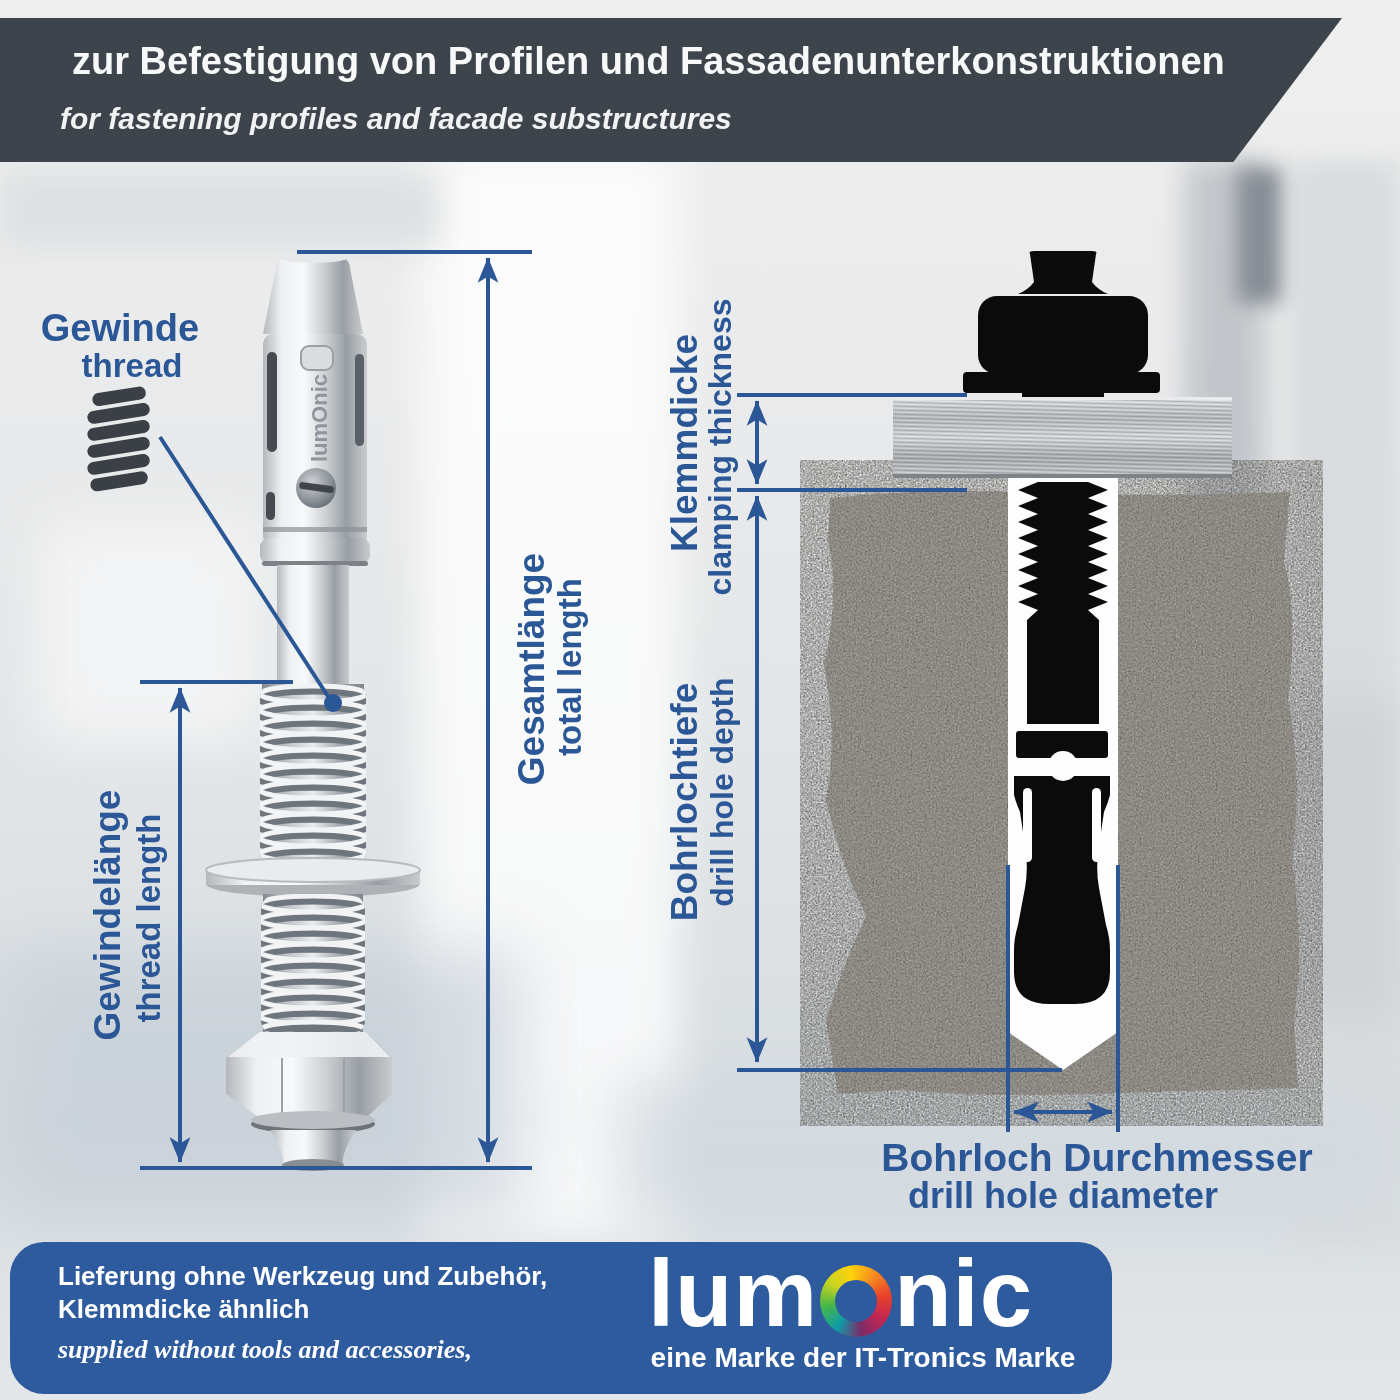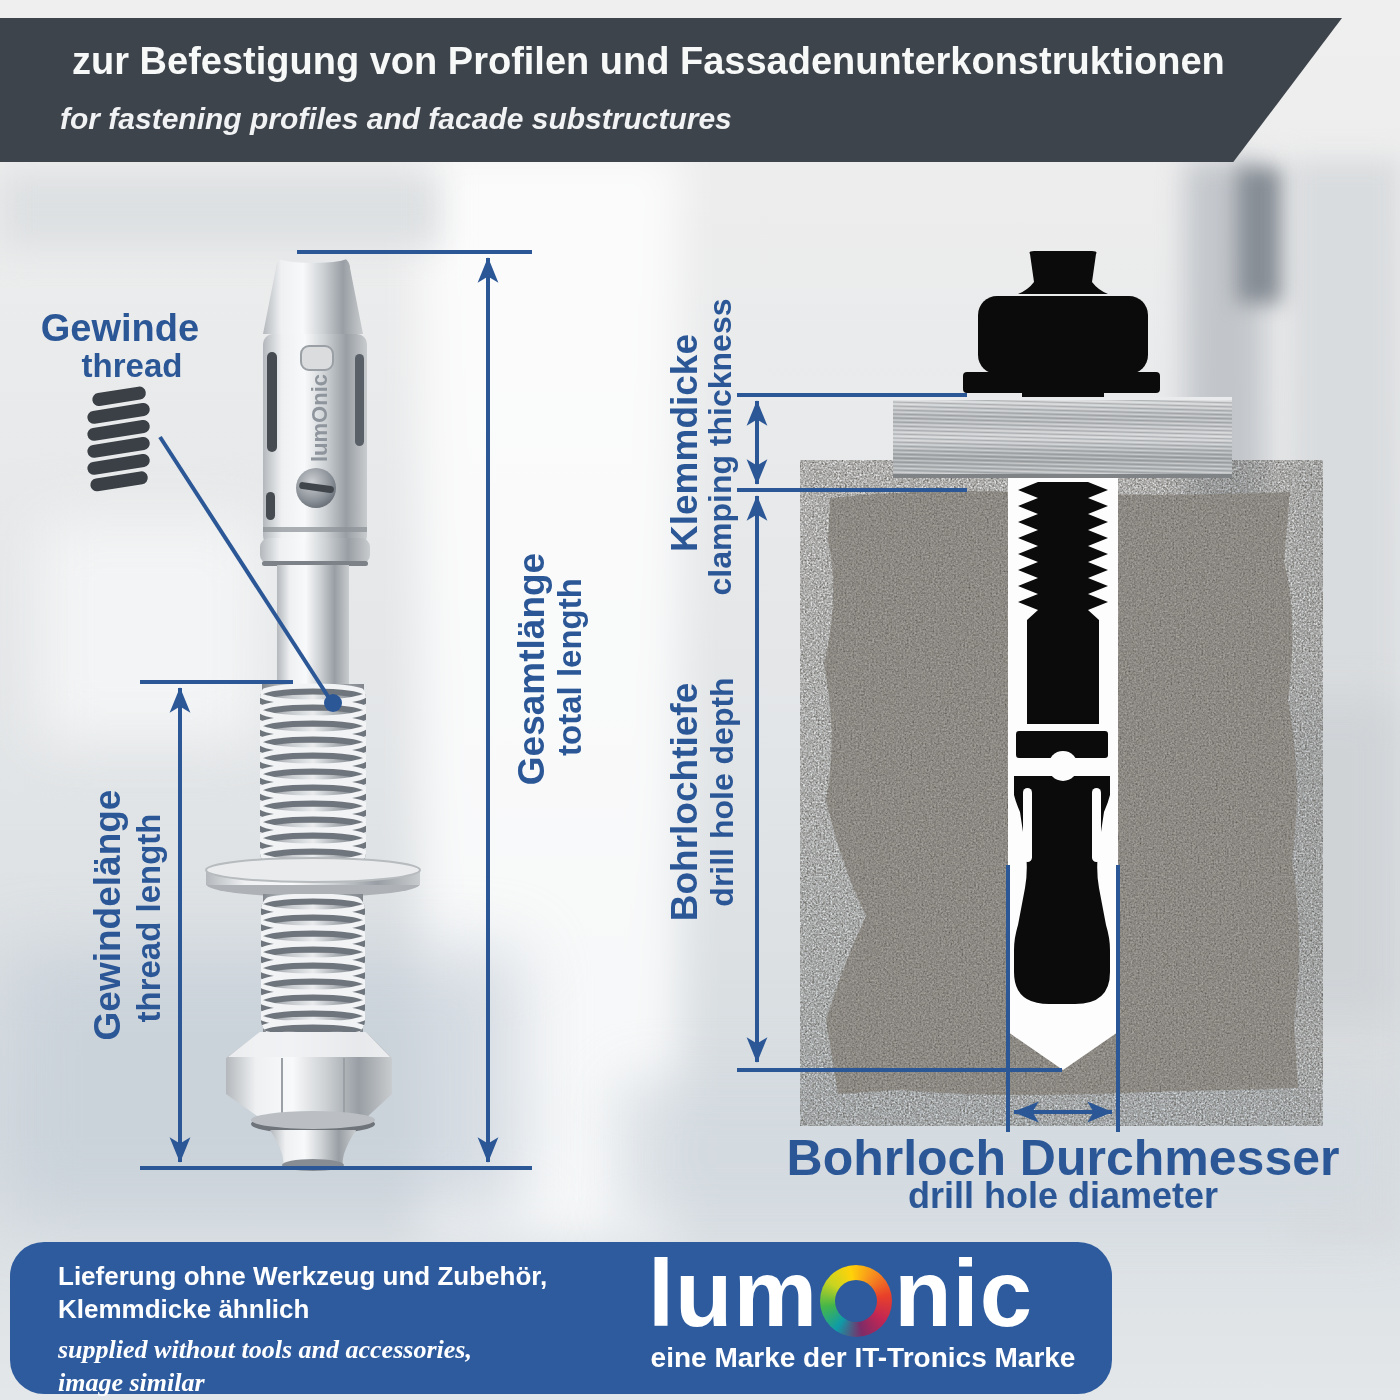--- a/index.html
+++ b/index.html
@@ -11,21 +11,21 @@
   .banner { position:absolute; left:0; top:18px; width:1342px; height:144px; background:#3e444b;
             clip-path:polygon(0 0,100% 0,91.9% 100%,0 100%); }
   .banner-title { position:absolute; left:72px; top:22px; color:#f7f8f8; font-size:38px; font-weight:bold; white-space:nowrap; }
   .banner-sub { position:absolute; left:60px; top:84px; color:#f1f2f3; font-size:30px; font-weight:bold; font-style:italic; white-space:nowrap; }
   
   .vlabel { position:absolute; white-space:nowrap; color:#2b5797; font-weight:bold;
             transform:translate(-50%,-50%) rotate(-90deg); }
   .hlabel { position:absolute; white-space:nowrap; color:#2b5797; font-weight:bold;
             transform:translate(-50%,-50%); }
   .fs38 { font-size:38px; } .fs37 { font-size:37px; } .fs33 { font-size:33px; }
-  .fs32 { font-size:32px; } .fs41 { font-size:50px; } .fs36 { font-size:36px; }
+  .fs32 { font-size:32px; } .fs41 { font-size:39px;margin-left:34px; } .fs36 { font-size:36px; }
   .scene { position:absolute; left:0; top:0; }
   
   .footer { position:absolute; left:10px; top:1242px; width:1102px; height:152px;
             background:#2d5b9e; border-radius:34px; }
   .notes { position:absolute; left:48px; top:18px; color:#ffffff; }
   .note-line { font-size:26px; font-weight:bold; line-height:33px; white-space:nowrap; }
   .note-it { font-style:italic;font-family:Liberation Serif, serif; }
   .gap-top { margin-top:7px; }
   .logo-wrap { position:absolute; right:34px; top:6px; width:430px; text-align:center; color:#ffffff; }
   .logo-line { display:flex; align-items:center; justify-content:flex-start; height:92px; }
@@ -265,21 +265,20 @@
   <div class="vlabel fs32" style="left:722px;top:792px;">drill hole depth</div>
 
   <div class="hlabel fs41" style="left:1063px;top:1158px;">Bohrloch Durchmesser</div>
   <div class="hlabel fs36" style="left:1063px;top:1196px;">drill hole diameter</div>
 
   <div class="footer">
     <div class="notes">
       <div class="note-line">Lieferung ohne Werkzeug und Zubehör,</div>
       <div class="note-line">Klemmdicke ähnlich</div>
       <div class="note-line note-it gap-top">supplied without tools and accessories,</div>
-      <div class="note-line note-it">image similar</div>
     </div>
     <div class="logo-wrap">
       <div class="logo-line">
         <span class="logo-txt">lum</span>
         <span class="ring">
             <span class="ring-hole"></span>
           </span>
         <span class="logo-txt">nic</span>
       </div>
       <div class="tagline">eine Marke der IT-Tronics Marke</div>

